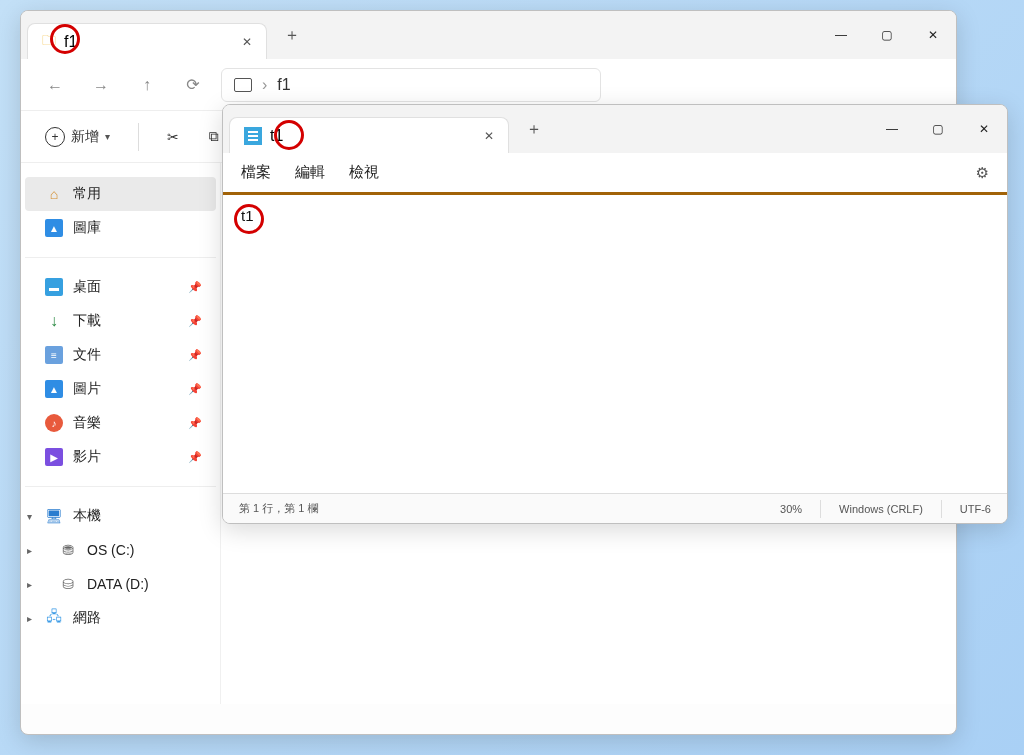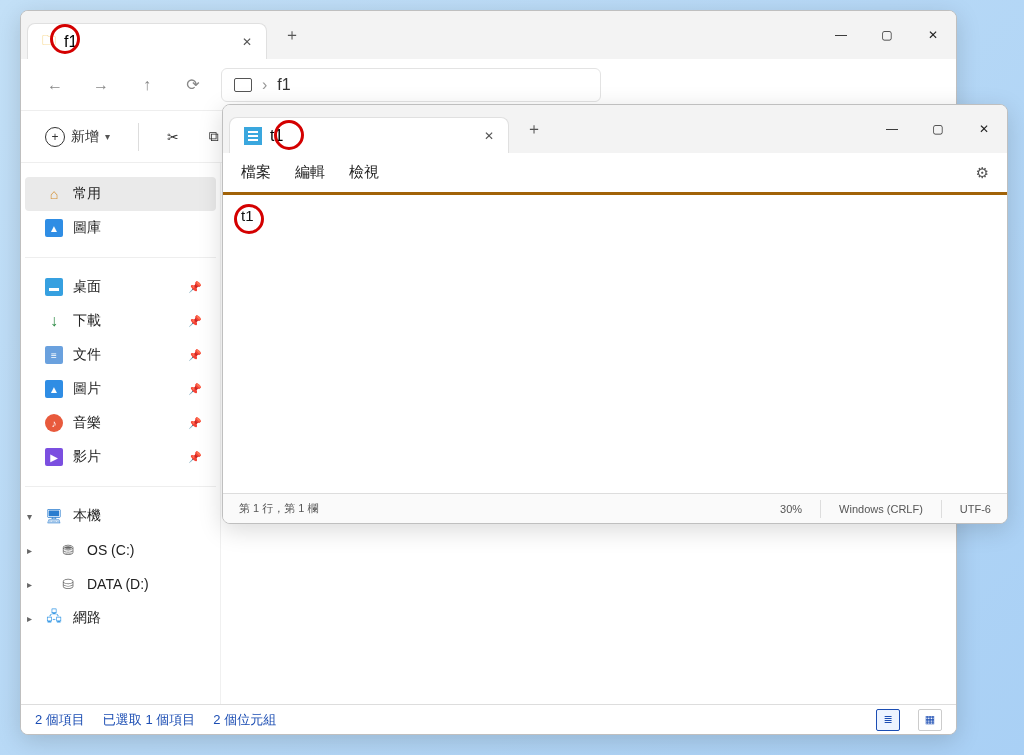--- a/index.html
+++ b/index.html
@@ -180,28 +180,20 @@
         <div class="sideitem">
           <span class="chev">▸</span>
           <span class="ico net">🖧</span>
           <span>網路</span>
         </div>
       </div>
     </div>
     <div class="content"></div>
   </div>
 
-  <div class="statusbar">
-    <span>2 個項目</span>
-    <span>已選取 1 個項目</span>
-    <span>2 個位元組</span>
-    <span style="flex:1"></span>
-    <span class="viewbtn on">≣</span>
-    <span class="viewbtn">▦</span>
-  </div>
 </div>
 
 <div class="window notepad">
   <div class="titlebar">
     <div class="tab" style="width:280px;">
       <span class="np-ico"></span>
       <span>t1</span>
       <span class="close">✕</span>
     </div>
     <div class="newtab">＋</div>

